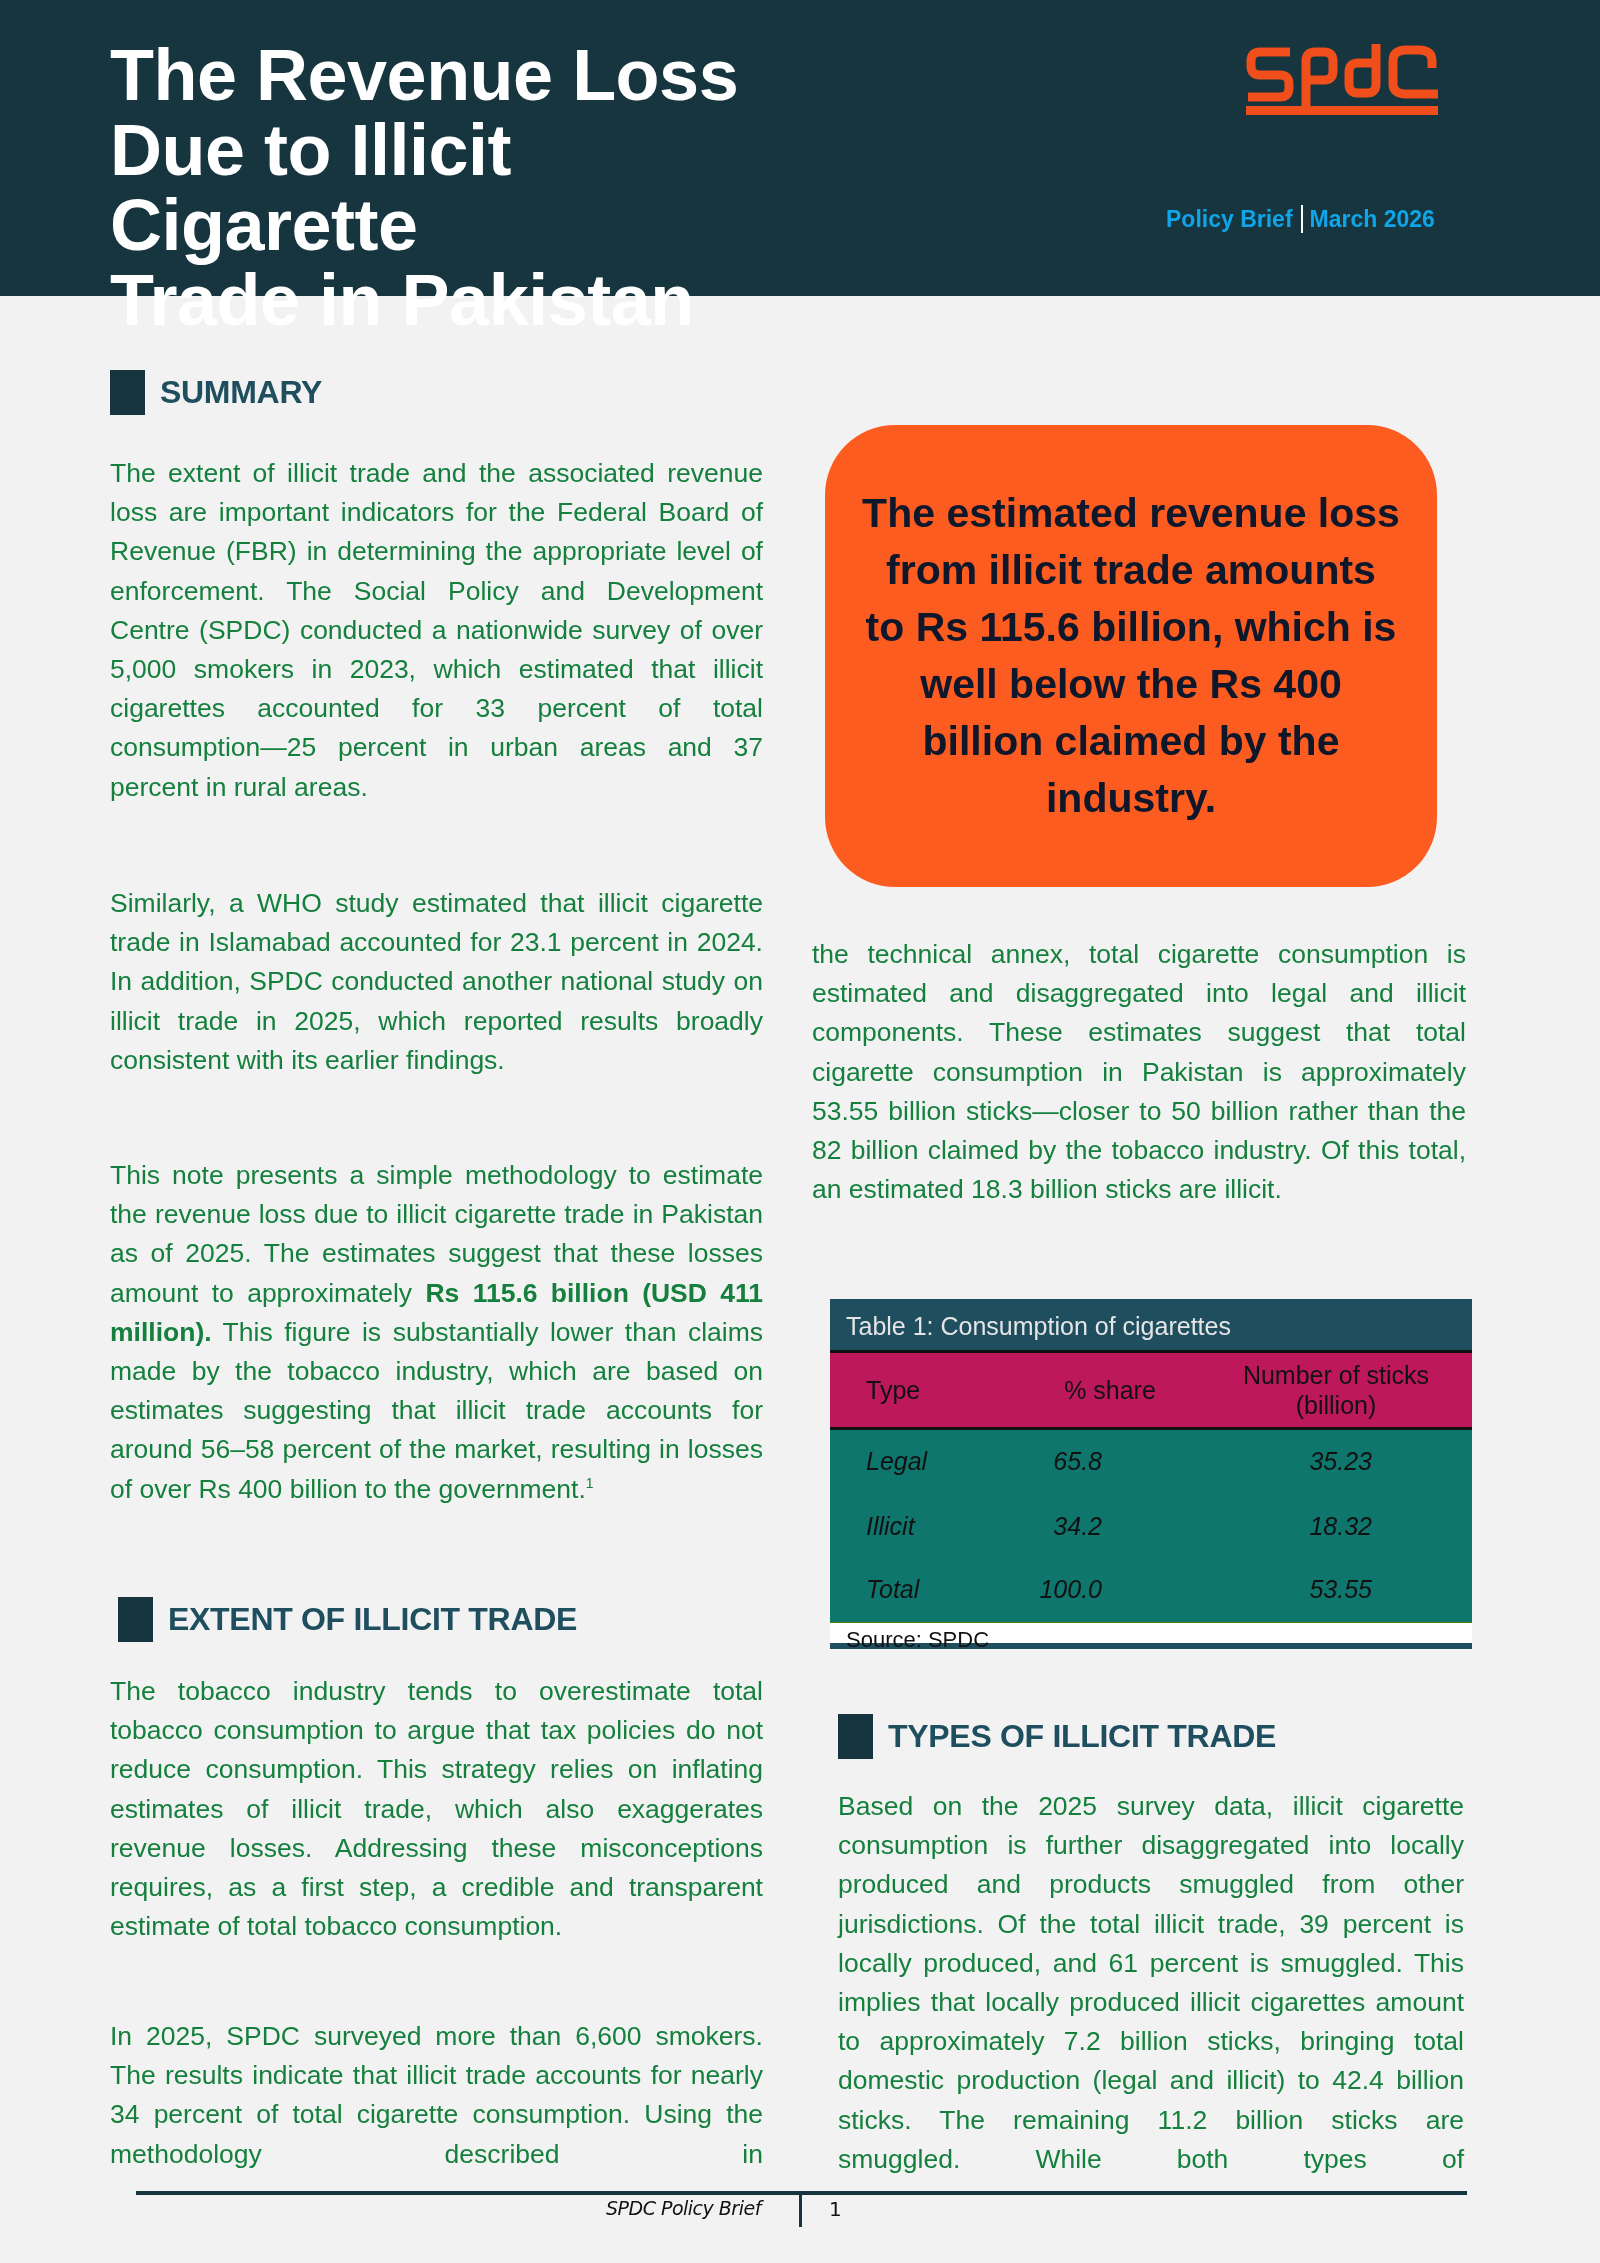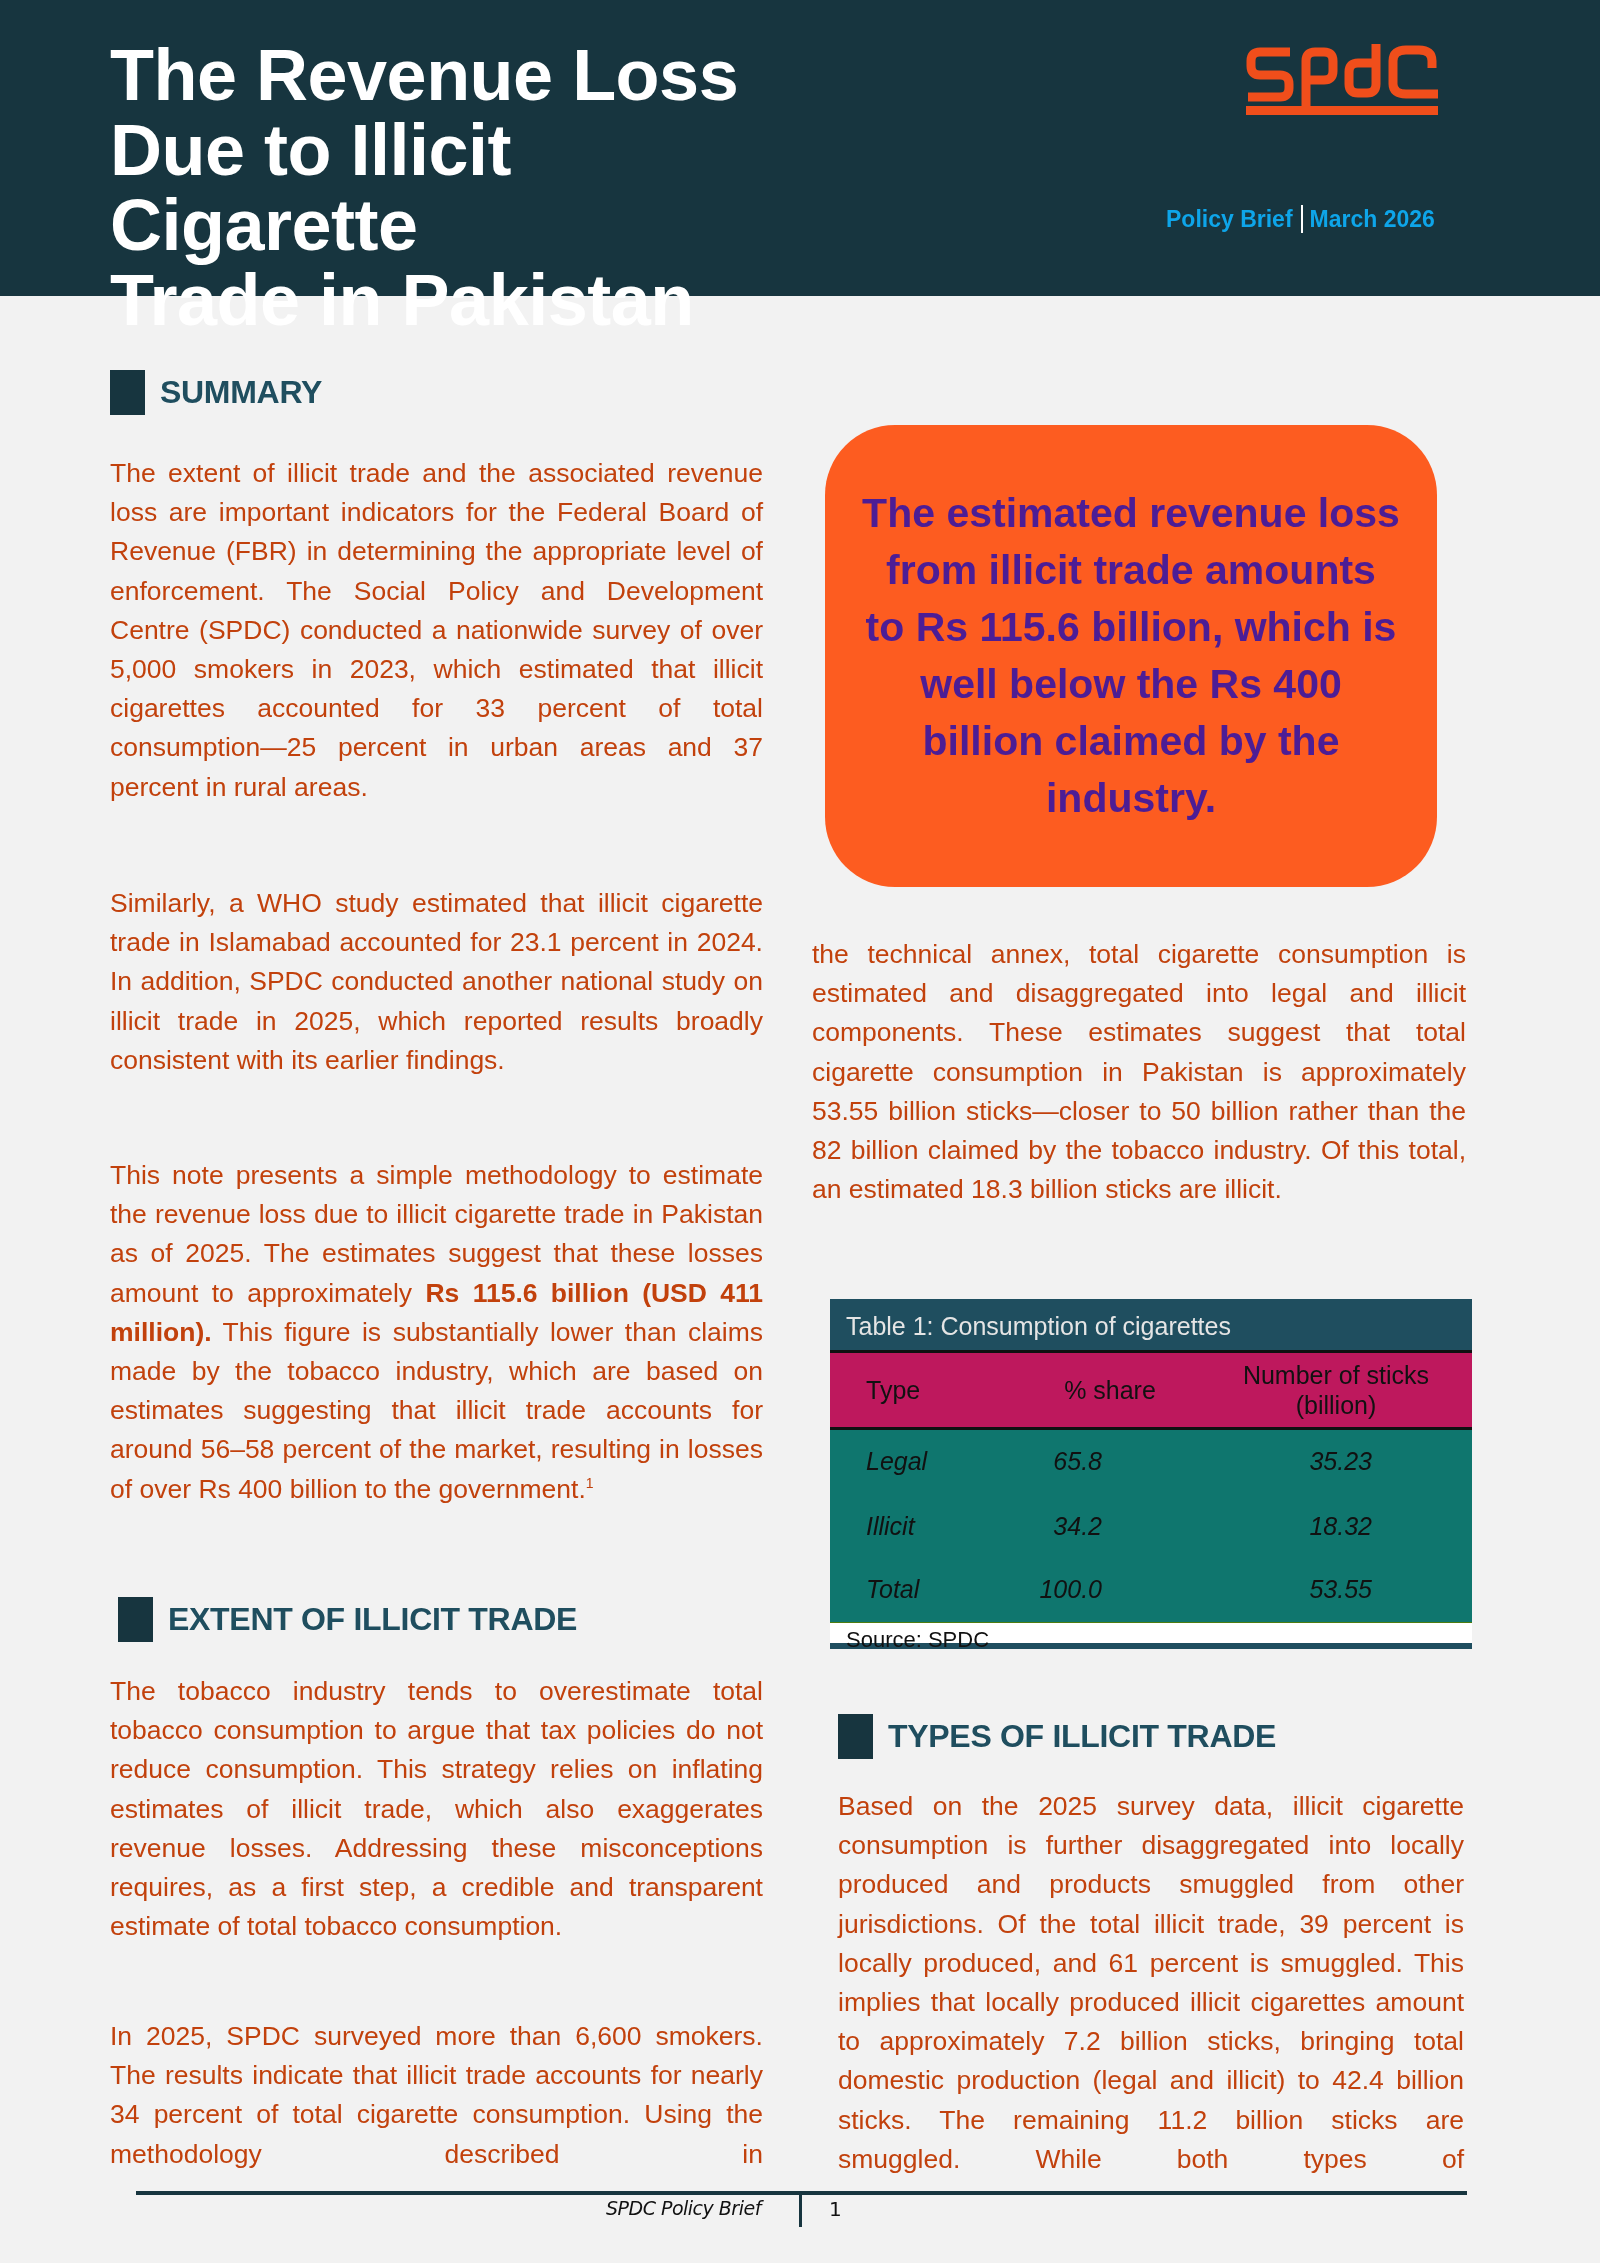--- a/index.html
+++ b/index.html
@@ -35,30 +35,30 @@
       position: absolute; display: flex; align-items: center;
     }
     .section-head .sq {
       width: 35px; height: 45px; background: #17353f; margin-right: 15px;
     }
     .section-head .txt {
       font-weight: bold; font-size: 32px; color: #1f4e5f; letter-spacing: -0.3px;
     }
     .para {
       position: absolute; font-size: 26.5px; line-height: 39.2px;
-      text-align: justify; color: #c2410c;
+      text-align: justify; color: #15803d;
     }
     .para b { font-weight: bold; }
     .para sup { font-size: 14px; vertical-align: super; line-height: 0; }
     .left { left: 110px; width: 653px; }
     .callout {
       position: absolute; left: 825px; top: 425px; width: 612px; height: 462px;
       background: #fd5c20; border-radius: 70px;
       display: flex; align-items: center; justify-content: center;
-      text-align: center; color: #4c1d95; font-weight: bold;
+      text-align: center; color: #0f172a; font-weight: bold;
       font-size: 41px; line-height: 57px; padding: 0 37px;
     }
     .right { left: 812px; width: 654px; }
     .right2 { left: 838px; width: 626px; }
     .table-wrap {
       position: absolute; left: 830px; top: 1299px; width: 642px;
     }
     .table-caption {
       background: #1f4e5f; color: #e5e5e5; font-size: 25px; height: 54px;
       line-height: 54px; padding-left: 16px; border-bottom: 3px solid #111;

